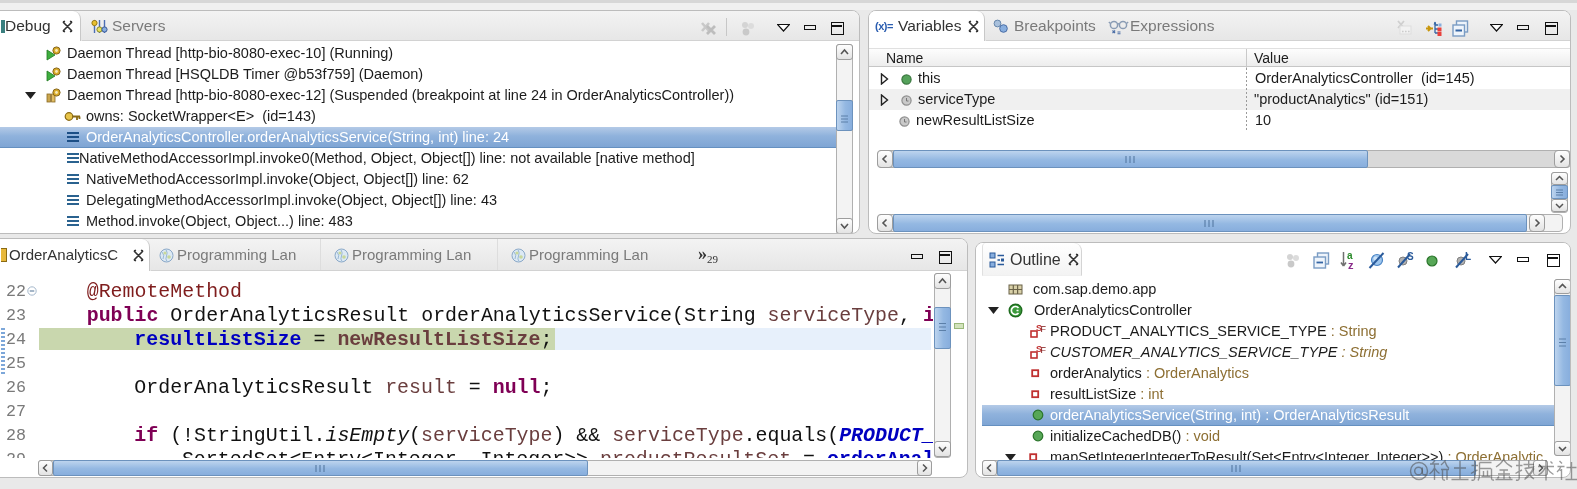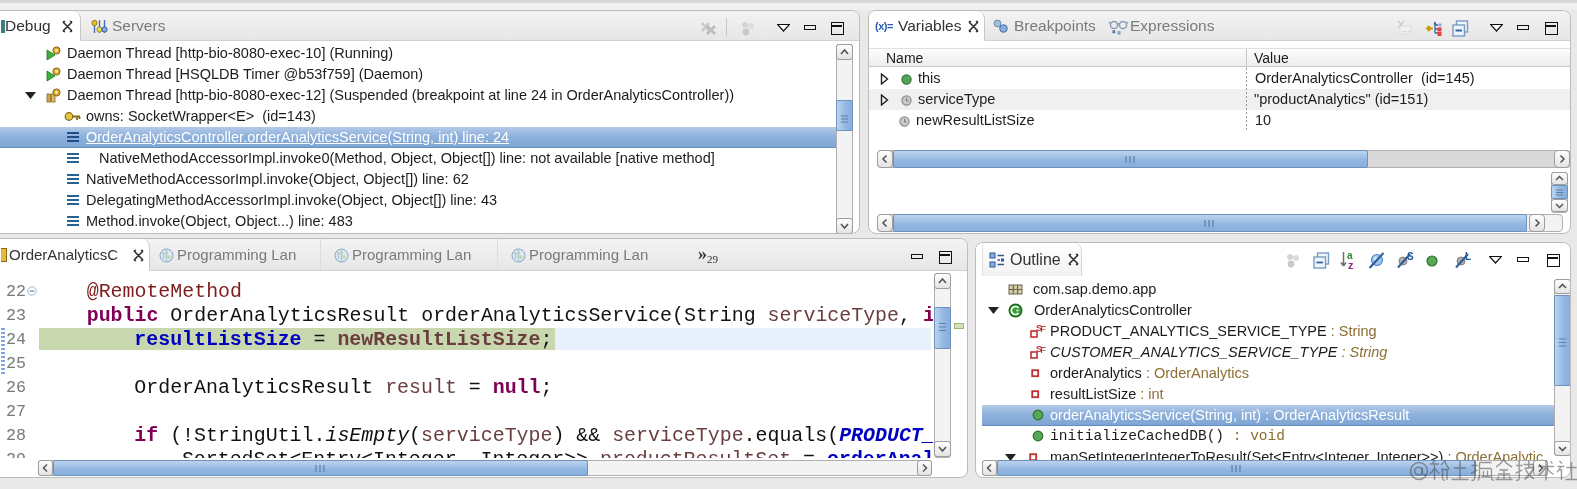--- a/index.html
+++ b/index.html
@@ -96,25 +96,25 @@
           <rect x="2" y="6" width="3.4" height="8" fill="#caa64e" stroke="#8a6a24" stroke-width="0.8"></rect>
           <rect x="6.6" y="6" width="3.4" height="8" fill="#e0bc62" stroke="#8a6a24" stroke-width="0.8"></rect>
           <circle cx="11.5" cy="4.5" r="3.6" fill="#d8aa28" stroke="#86651a"></circle>
           <circle cx="11.5" cy="4.5" r="1.4" fill="#f7e9b8"></circle>
         </svg>
       <div class="row" style="left:93px;top:64px;height:21px;line-height:21px;">owns: SocketWrapper&lt;E&gt;&nbsp; (id=143)</div>
       <svg style="position:absolute;left:71px;top:67px;" width="18" height="15" viewBox="0 0 18 15">
           <circle cx="5" cy="7.5" r="3.8" fill="#e8c44a" stroke="#8a6a14" stroke-width="1.2"></circle>
           <path d="M8.5 7.5 H16 M13 7.5 V11 M15.5 7.5 V10" stroke="#8a6a14" stroke-width="1.8" fill="none"></path>
         </svg>
-      <div class="row sel" style="left:0;top:85px;width:843px;height:21px;line-height:21px;"><span style="margin-left:93px;text-decoration:underline;">OrderAnalyticsController.orderAnalyticsService(String, int) line: 24</span></div>
+      <div class="row sel" style="left:0;top:85px;width:843px;height:21px;line-height:21px;"><span style="margin-left:93px;">OrderAnalyticsController.orderAnalyticsService(String, int) line: 24</span></div>
       <svg style="position:absolute;left:73px;top:89px;" width="14" height="13" viewBox="0 0 14 13">
           <path d="M1 2 H13 M1 6 H13 M1 10 H13" stroke="#1c4f86" stroke-width="2.2"></path>
         </svg>
-      <div class="row" style="left:106px;top:106px;height:21px;line-height:21px;">NativeMethodAccessorImpl.invoke0(Method, Object, Object[]) line: not available [native method]</div>
+      <div class="row" style="left:86px;top:106px;height:21px;line-height:21px;">NativeMethodAccessorImpl.invoke0(Method, Object, Object[]) line: not available [native method]</div>
       <svg style="position:absolute;left:73px;top:110px;" width="14" height="13" viewBox="0 0 14 13">
           <path d="M1 2 H13 M1 6 H13 M1 10 H13" stroke="#2a628f" stroke-width="2.2"></path>
         </svg>
       <div class="row" style="left:93px;top:127px;height:21px;line-height:21px;">NativeMethodAccessorImpl.invoke(Object, Object[]) line: 62</div>
       <svg style="position:absolute;left:73px;top:131px;" width="14" height="13" viewBox="0 0 14 13">
           <path d="M1 2 H13 M1 6 H13 M1 10 H13" stroke="#2a628f" stroke-width="2.2"></path>
         </svg>
       <div class="row" style="left:93px;top:148px;height:21px;line-height:21px;">DelegatingMethodAccessorImpl.invoke(Object, Object[]) line: 43</div>
       <svg style="position:absolute;left:73px;top:152px;" width="14" height="13" viewBox="0 0 14 13">
           <path d="M1 2 H13 M1 6 H13 M1 10 H13" stroke="#2a628f" stroke-width="2.2"></path>
@@ -483,21 +483,21 @@
           <rect x="1.2" y="1.2" width="6" height="6" fill="#fff" stroke="#c03030" stroke-width="1.8"></rect>
         </svg>
       <div class="row" style="left:74px;top:105px;height:21px;line-height:21px;">resultListSize<span class="typ"> : int</span></div>
       <svg style="position:absolute;left:55px;top:111px;" width="9" height="9" viewBox="0 0 9 9">
           <rect x="1.2" y="1.2" width="6" height="6" fill="#fff" stroke="#c03030" stroke-width="1.8"></rect>
         </svg>
       <div class="row sel" style="left:6px;top:126px;width:572px;height:21px;line-height:21px;"><span style="margin-left:68px;">orderAnalyticsService(String, int) : OrderAnalyticsResult</span></div>
       <svg style="position:absolute;left:56px;top:130px;" width="12" height="12" viewBox="0 0 12 12">
           <circle cx="6" cy="6" r="4.8" fill="#57a757" stroke="#2a742a" stroke-width="1.2"></circle>
         </svg>
-      <div class="row" style="left:74px;top:147px;height:21px;line-height:21px;font-family:Liberation Mono, monospace;">initializeCachedDB()<span class="typ"> : void</span></div>
+      <div class="row" style="left:74px;top:147px;height:21px;line-height:21px;">initializeCachedDB()<span class="typ"> : void</span></div>
       <svg style="position:absolute;left:56px;top:151px;" width="12" height="12" viewBox="0 0 12 12">
           <circle cx="6" cy="6" r="4.8" fill="#57a757" stroke="#2a742a" stroke-width="1.2"></circle>
         </svg>
       <div class="row" style="left:74px;top:168px;height:21px;line-height:21px;">mapSetIntegerIntegerToResult(Set&lt;Entry&lt;Integer, Integer&gt;&gt;)<span class="typ"> : OrderAnalytic</span></div>
       <svg style="position:absolute;left:28px;top:174px;" width="13" height="9" viewBox="0 0 13 9">
           <path d="M1 1 L12 1 L6.5 8 Z" fill="#222"></path>
         </svg>
       <svg style="position:absolute;left:53px;top:174px;" width="9" height="9" viewBox="0 0 9 9">
           <rect x="1.2" y="1.2" width="6" height="6" fill="#fff" stroke="#c03030" stroke-width="1.8"></rect>
         </svg>

